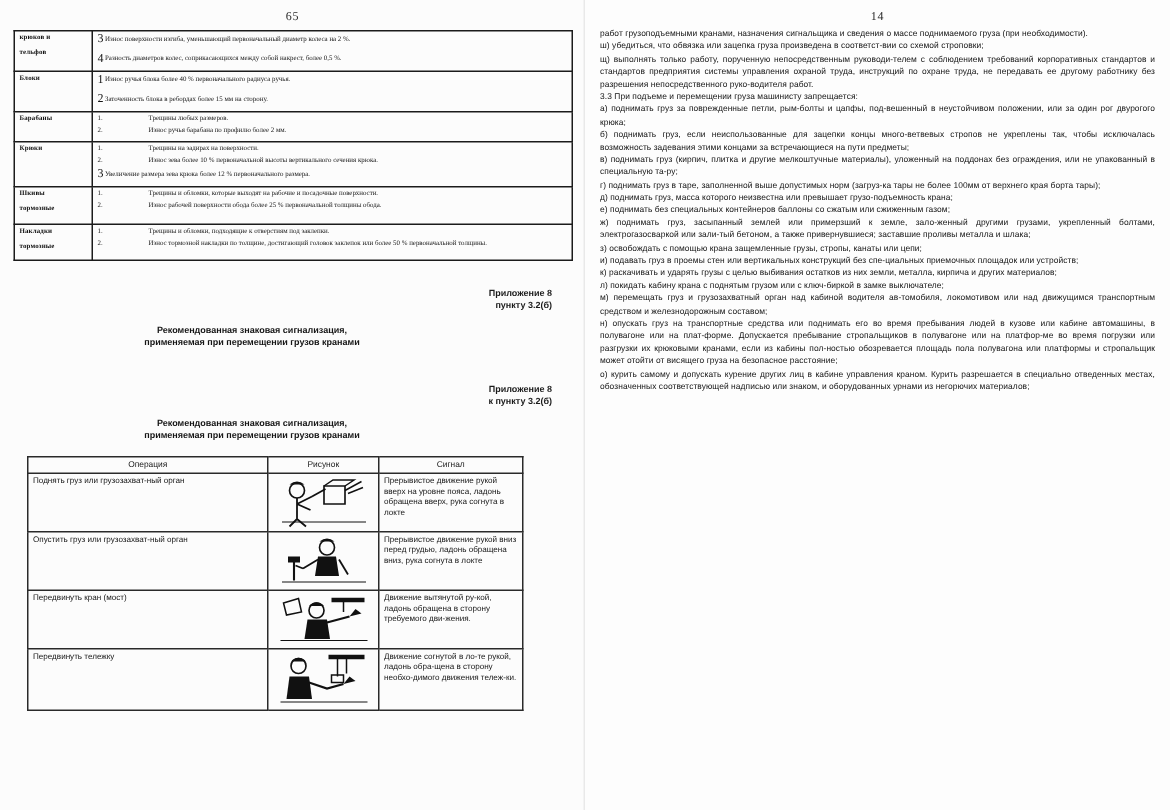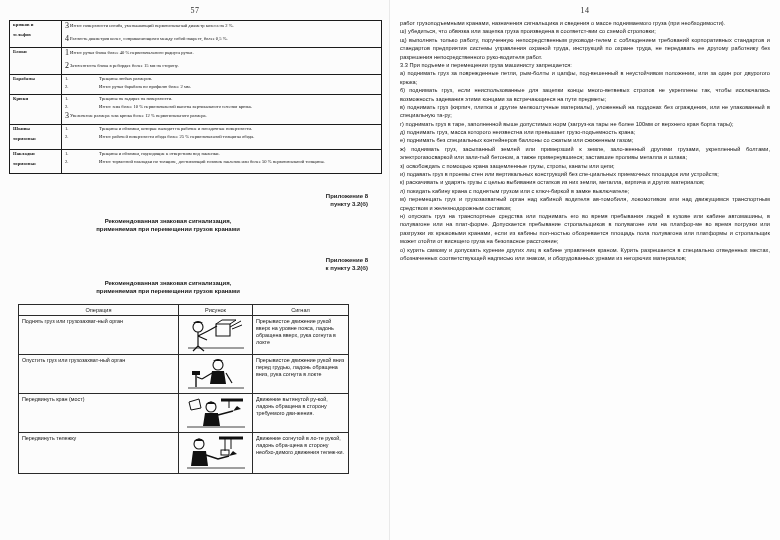--- a/index.html
+++ b/index.html
@@ -134,21 +134,21 @@
     left:389px;top:0;width:2px;height:540px;
     background:#e9e9e9;
   }
 </style>
 </head>
 <body>
 
 <div class="page left">
   <div class="left-inner">
 
-    <div class="folio folio-left">57</div>
+    <div class="folio folio-left">65</div>
 
     <table class="crit">
       <tbody>
 
         <tr>
           <td class="cat">
             <span class="catline">крюков и</span>
             <span class="catline">тельфов</span>
           </td>
           <td class="body">

